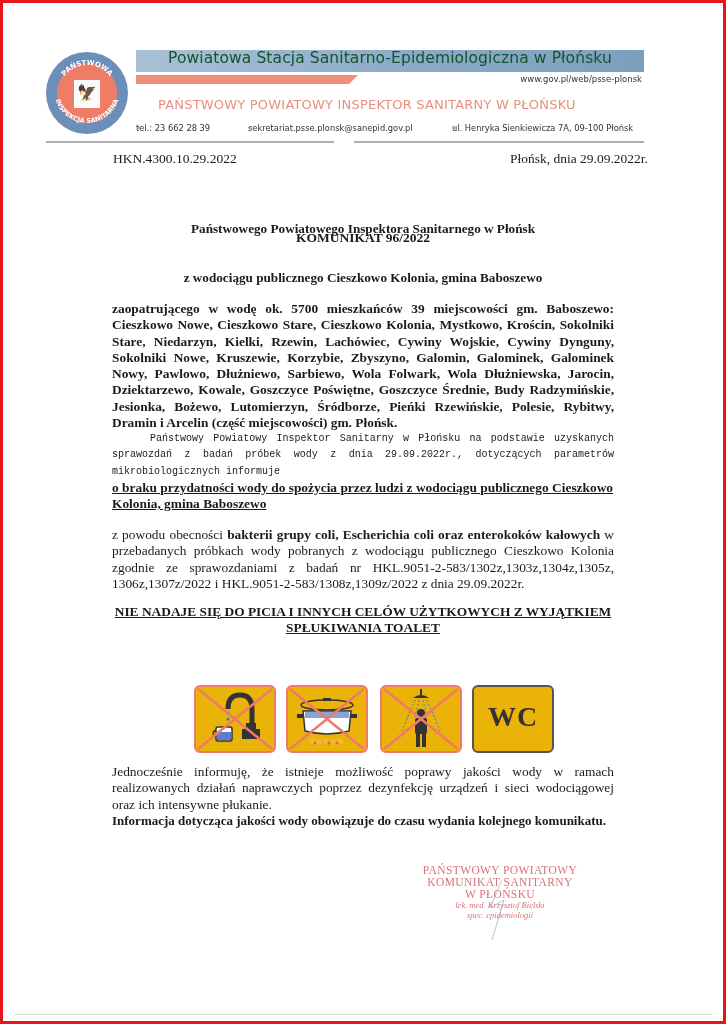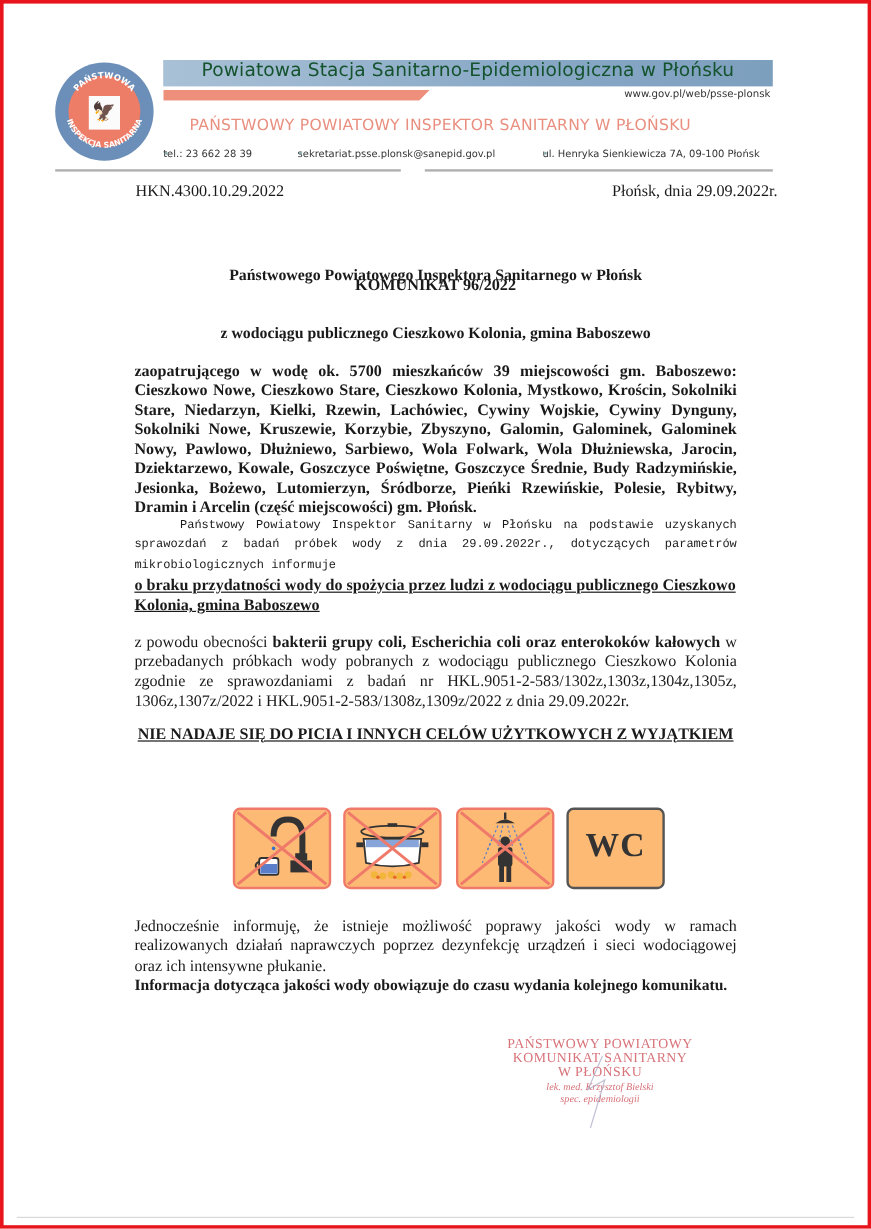--- a/index.html
+++ b/index.html
@@ -36,21 +36,21 @@
     .source { position: absolute; left: 110px; right: 110px; top: 270px; text-align: center; font-size: 13.2px; font-weight: bold; }
     .p-localities { position: absolute; left: 112px; width: 502px; top: 301px; font-size: 13.4px; font-weight: bold; line-height: 16.3px; text-align: justify; }
     .p-intro { position: absolute; left: 112px; width: 502px; top: 431px; font-size: 10px; line-height: 16.3px; text-align: justify; font-family: Liberation Mono, monospace; }
     .p-intro .indent { display: inline-block; width: 38px; }
     .p-verdict { position: absolute; left: 112px; width: 502px; top: 480px; font-size: 13.4px; font-weight: bold; line-height: 16.3px; text-align: left; text-decoration: underline; }
     .p-reason { position: absolute; left: 112px; width: 502px; top: 527px; font-size: 13.4px; line-height: 16.3px; text-align: justify; }
     .p-reason b { font-weight: bold; }
     .warning { position: absolute; left: 100px; right: 100px; top: 604px; text-align: center; font-size: 13.4px; font-weight: bold; line-height: 16.3px; text-decoration: underline; }
 
     .icons { position: absolute; left: 194px; top: 673px; width: 352px; height: 68px; }
-    .icon-box { position: absolute; top: 0; width: 82px; height: 68px; border: 2.5px solid #ef7a6a; border-radius: 6px; background: #fdba74; overflow: hidden; padding-left: 12px; }
+    .icon-box { position: absolute; top: 12px; width: 82px; height: 68px; border: 2.5px solid #ef7a6a; border-radius: 6px; background: #eab308; overflow: hidden; padding-left: 12px; }
     .icon-box svg { position: absolute; left: 0; top: 0; }
     .icon-wc { border-color: #555; }
     .wc-text { position: absolute; left: 0; right: 0; top: 14px; text-align: center; font-family: "Liberation Serif", serif; font-size: 28px; font-weight: bold; color: #333; letter-spacing: 1px; }
 
     .p-info { position: absolute; left: 112px; width: 502px; top: 764px; font-size: 13.4px; line-height: 16.3px; text-align: justify; }
     .p-validity { position: absolute; left: 112px; width: 502px; top: 813px; font-size: 13px; font-weight: bold; line-height: 16.3px; text-align: justify; text-align-last: left; }
 
     .stamp { position: absolute; left: 400px; top: 864px; width: 200px; text-align: center; color: #d8737a; font-family: "Liberation Serif", serif; }
     .stamp .l1, .stamp .l2, .stamp .l3 { font-size: 11.5px; line-height: 12px; letter-spacing: 0.4px; }
     .stamp .l4, .stamp .l5 { font-size: 8.5px; line-height: 10px; font-style: italic; }
@@ -99,20 +99,21 @@
 </div>
 <div class="source">z wodociągu publicznego Cieszkowo Kolonia, gmina Baboszewo</div>
 
 <div class="p-localities">zaopatrującego w wodę ok. 5700 mieszkańców 39 miejscowości gm. Baboszewo: Cieszkowo Nowe, Cieszkowo Stare, Cieszkowo Kolonia, Mystkowo, Krościn, Sokolniki Stare, Niedarzyn, Kielki, Rzewin, Lachówiec, Cywiny Wojskie, Cywiny Dynguny, Sokolniki Nowe, Kruszewie, Korzybie, Zbyszyno, Galomin, Galominek, Galominek Nowy, Pawlowo, Dłużniewo, Sarbiewo, Wola Folwark, Wola Dłużniewska, Jarocin, Dziektarzewo, Kowale, Goszczyce Poświętne, Goszczyce Średnie, Budy Radzymińskie, Jesionka, Bożewo, Lutomierzyn, Śródborze, Pieńki Rzewińskie, Polesie, Rybitwy, Dramin i Arcelin (część miejscowości) gm. Płońsk.</div>
 <div class="p-intro"><span class="indent"></span><span>Państwowy Powiatowy Inspektor Sanitarny w Płońsku na podstawie uzyskanych sprawozdań z badań próbek wody z dnia 29.09.2022r., dotyczących parametrów mikrobiologicznych informuje</span></div>
 <div class="p-verdict">o braku przydatności wody do spożycia przez ludzi z wodociągu publicznego Cieszkowo Kolonia, gmina Baboszewo</div>
 <div class="p-reason"><span>z powodu obecności </span><b>bakterii  grupy coli, Escherichia coli oraz enterokoków kałowych</b><span> w przebadanych próbkach wody pobranych  z wodociągu publicznego Cieszkowo Kolonia zgodnie ze sprawozdaniami z badań nr HKL.9051-2-583/1302z,1303z,1304z,1305z, 1306z,1307z/2022 i HKL.9051-2-583/1308z,1309z/2022 z dnia 29.09.2022r.</span></div>
 
 <div class="warning">
   <div>NIE NADAJE SIĘ DO PICIA I INNYCH CELÓW UŻYTKOWYCH Z WYJĄTKIEM</div>
+  <div>SPŁUKIWANIA TOALET</div>
 </div>
 
 <div class="icons">
 
   <div class="icon-box" style="left:0">
     <svg width="78" height="64" viewBox="0 0 78 64">
       <path d="M32 22 Q32 8 44 8 Q56 8 56 22 L56 42" fill="none" stroke="#333" stroke-width="5"></path>
       <rect x="46" y="42" width="18" height="10" fill="#333"></rect>
       <rect x="50" y="36" width="10" height="6" fill="#333"></rect>
       <circle cx="32" cy="26" r="1.5" fill="#3a6fc7"></circle>

